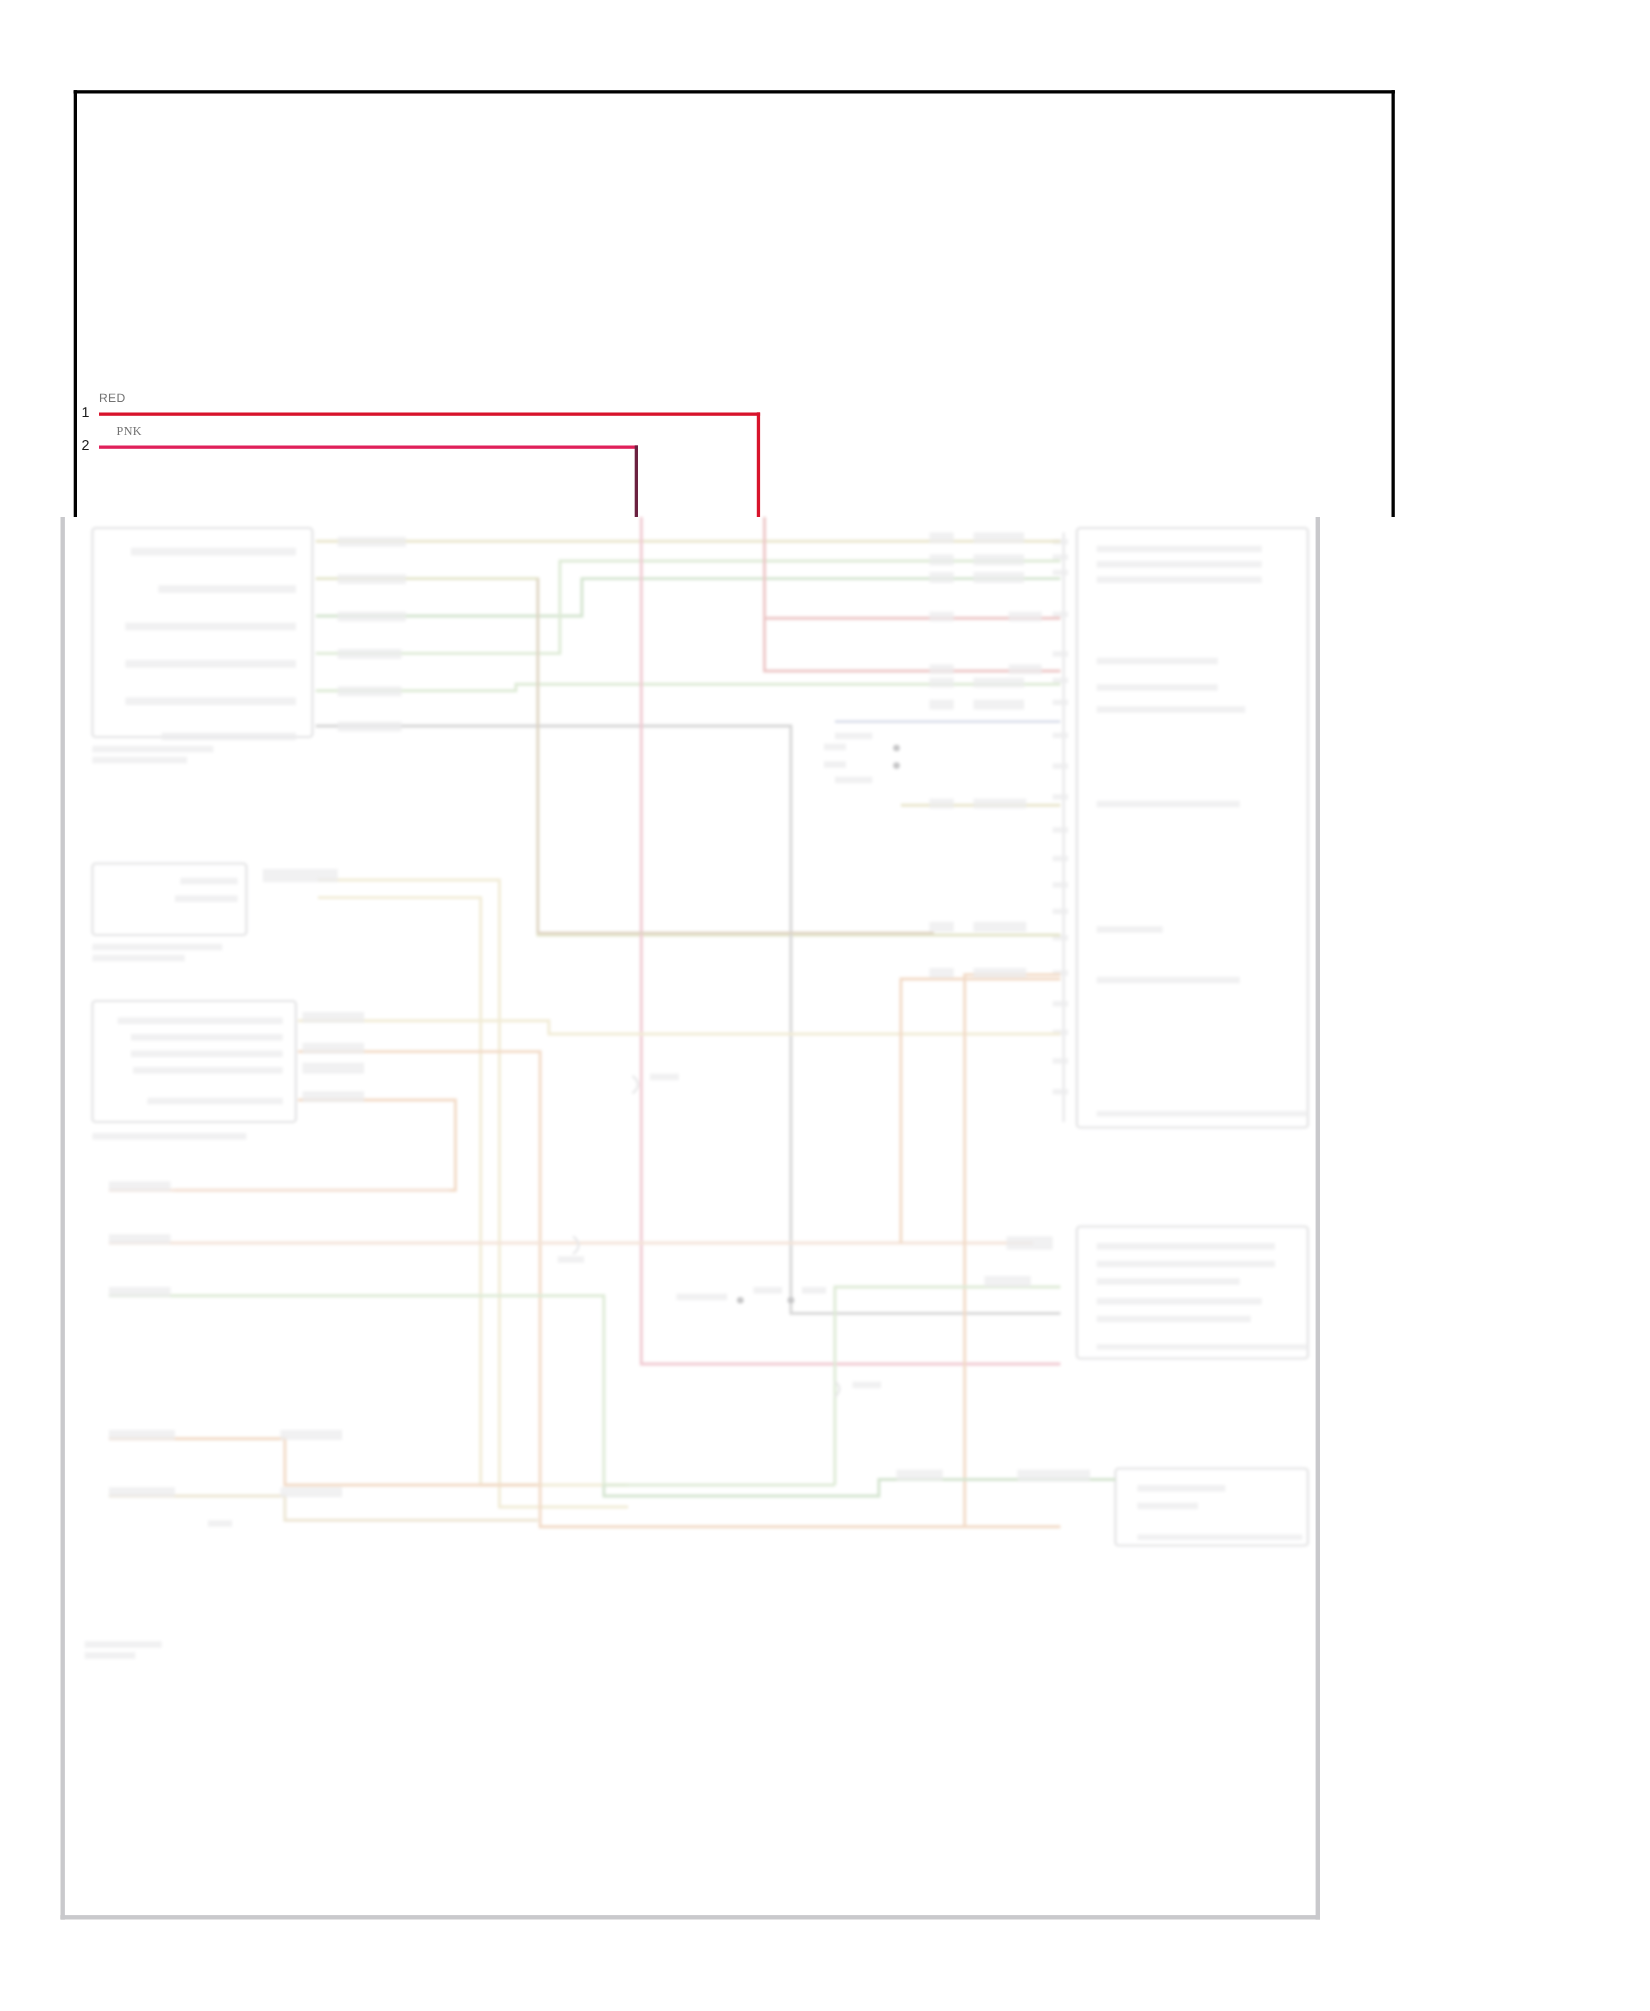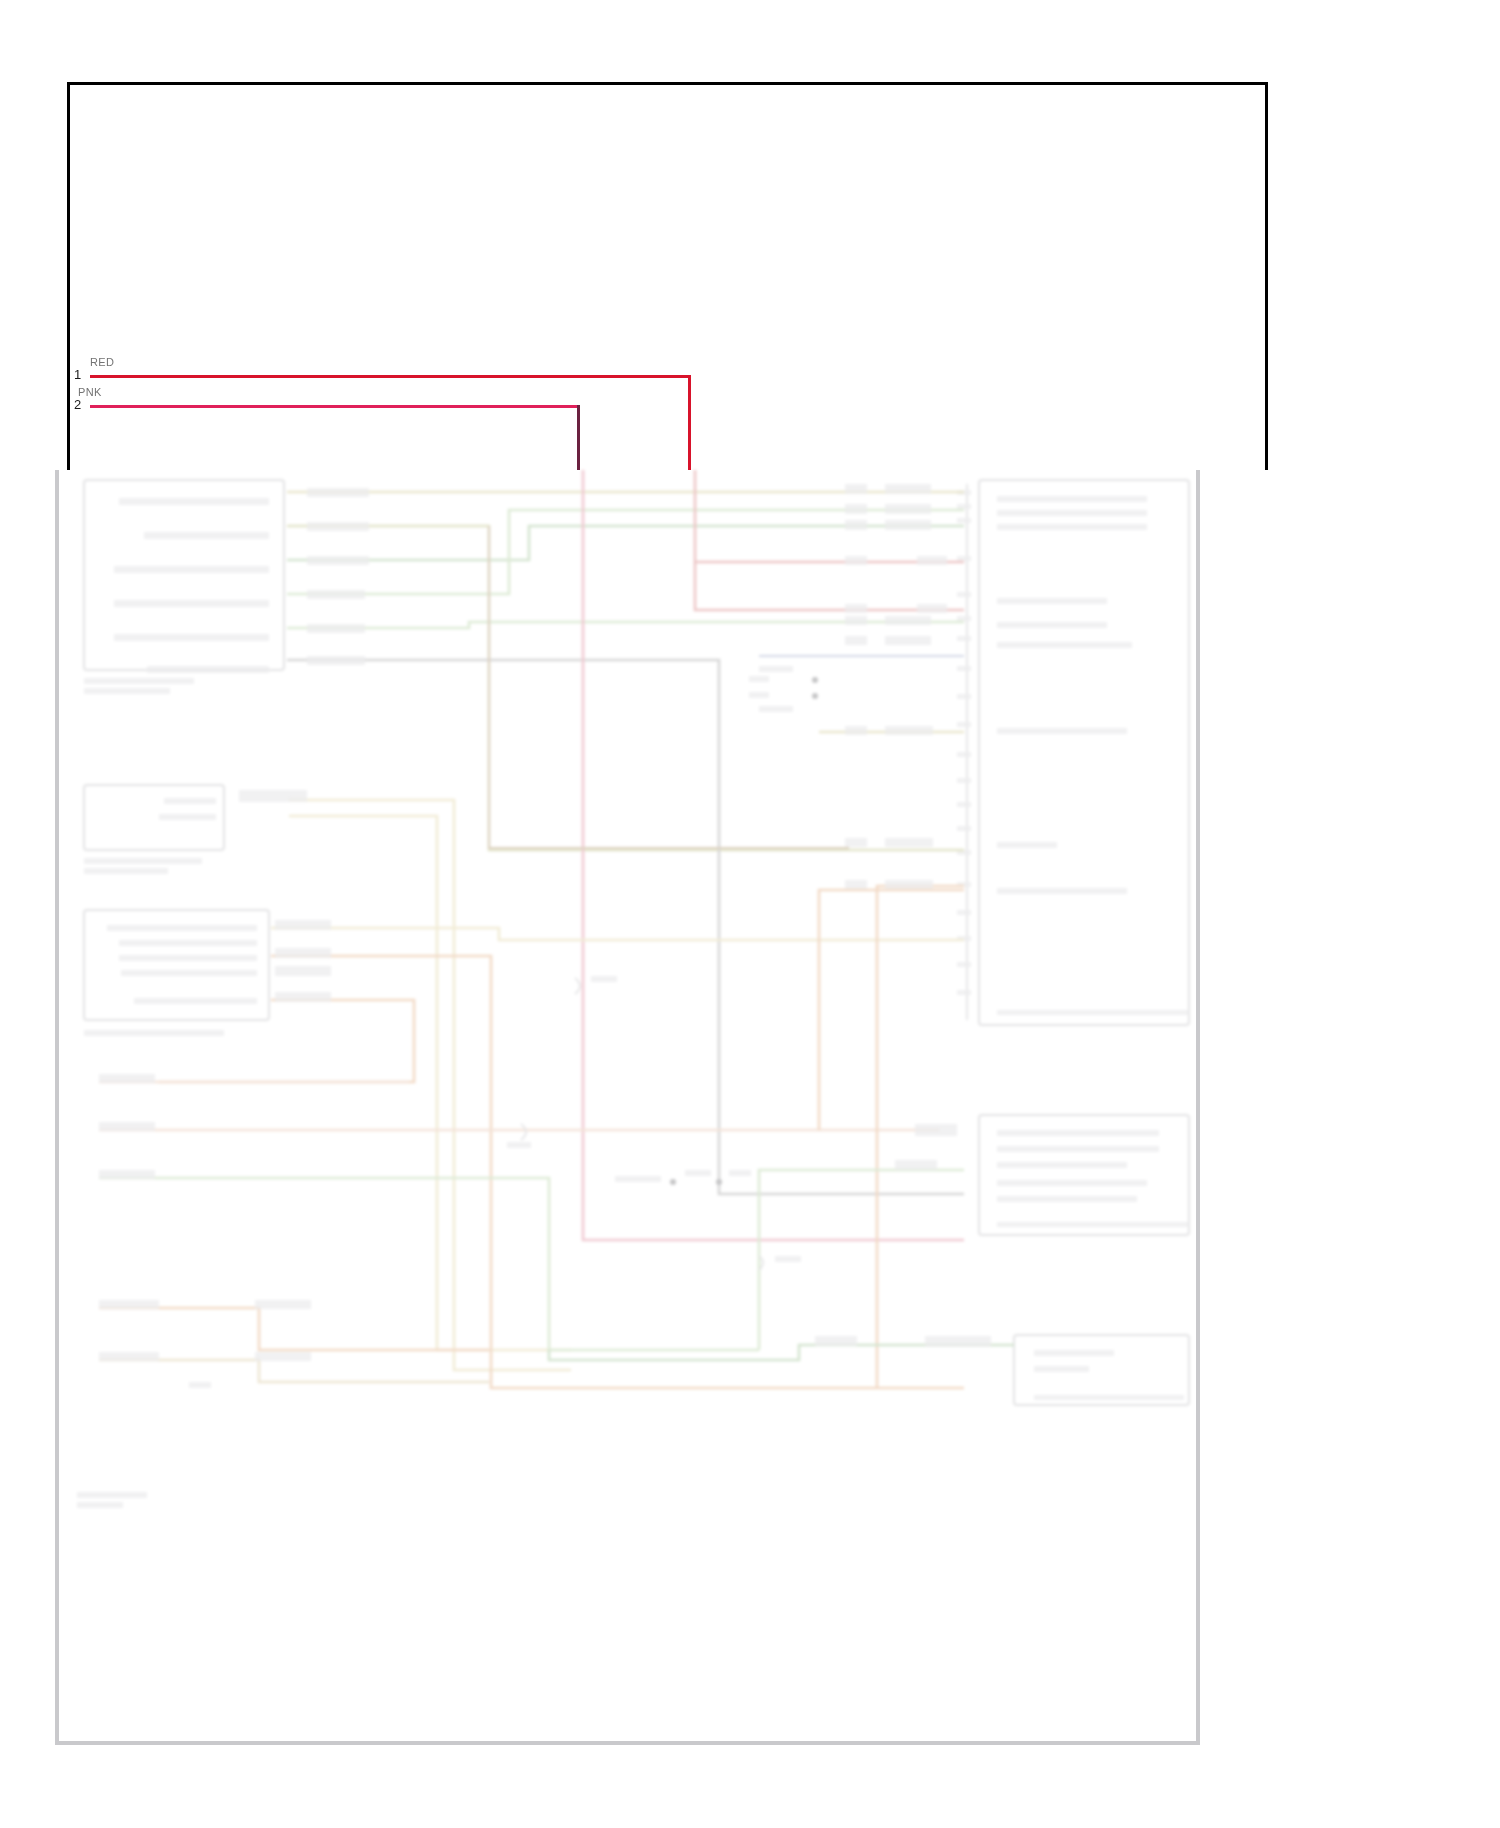--- a/index.html
+++ b/index.html
@@ -47,21 +47,21 @@
 <div id="stage">
 
   <div id="detail-frame"></div>
 
   <span class="pin-num" style="left:74px;top:368px;">1</span>
   <span class="wire-label" style="left:90px;top:357px;">RED</span>
   <div class="wire-h" id="w-red-h" style="left:90px;top:375px;width:601px;background:#d8132b;"></div>
   <div class="wire-v" id="w-red-v" style="left: 688px; top: 375px; height: 186px; background: rgb(216, 19, 43);"></div>
 
   <span class="pin-num" style="left:74px;top:398px;">2</span>
-  <span class="wire-label" style="left:78px;top:387px;">PNK</span>
+  <span class="wire-label" style="left:106px;top:387px;font-family:Liberation Serif, serif;">PNK</span>
   <div class="wire-h" id="w-pnk-h" style="left:90px;top:405px;width:490px;background:#e0205a;"></div>
   <div class="wire-v" id="w-pnk-v" style="left:577px;top:405px;height:158px;background:#6b2140;"></div>
 
   <div id="schematic">
     <div id="schematic-inner">
       <svg width="1137" height="1267" viewBox="0 0 1137 1267" xmlns="http://www.w3.org/2000/svg">
         <defs>
           <style>
             .bx{fill:none;stroke:#b9b9bd;stroke-width:2}
             .tx{fill:#6e6e72;font-family:"Liberation Sans",sans-serif;font-size:8px}

